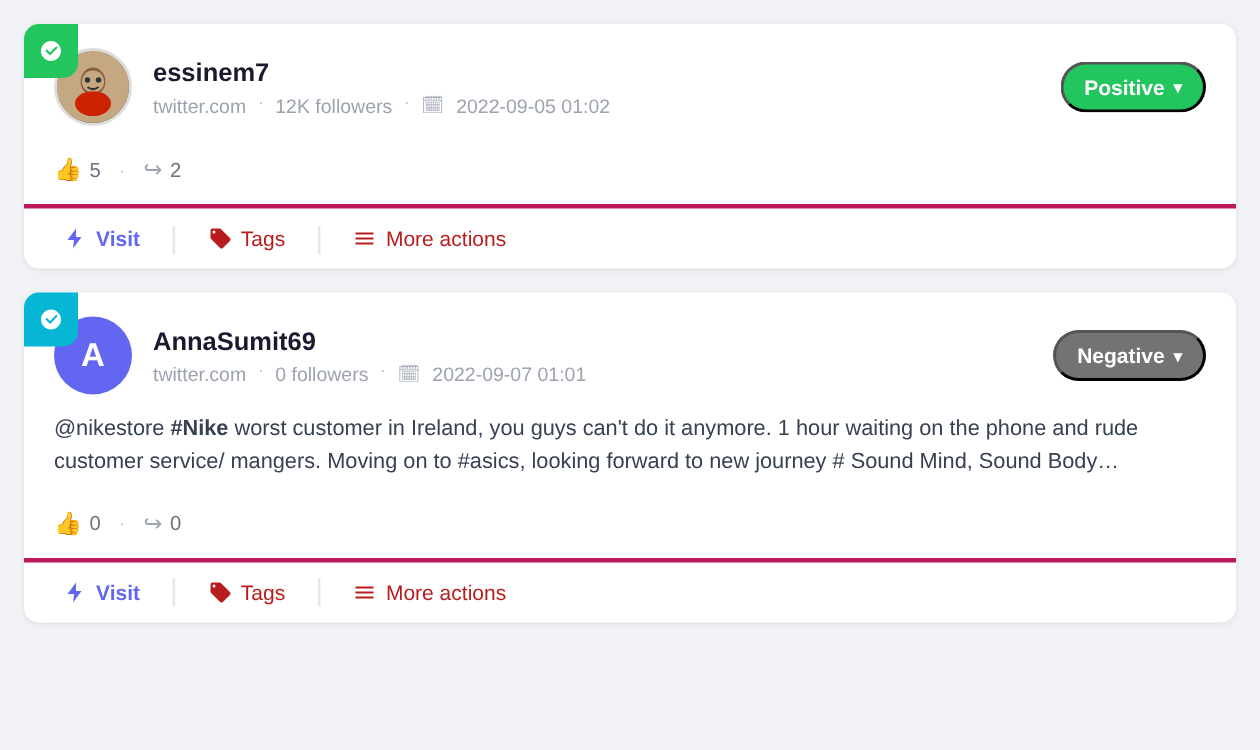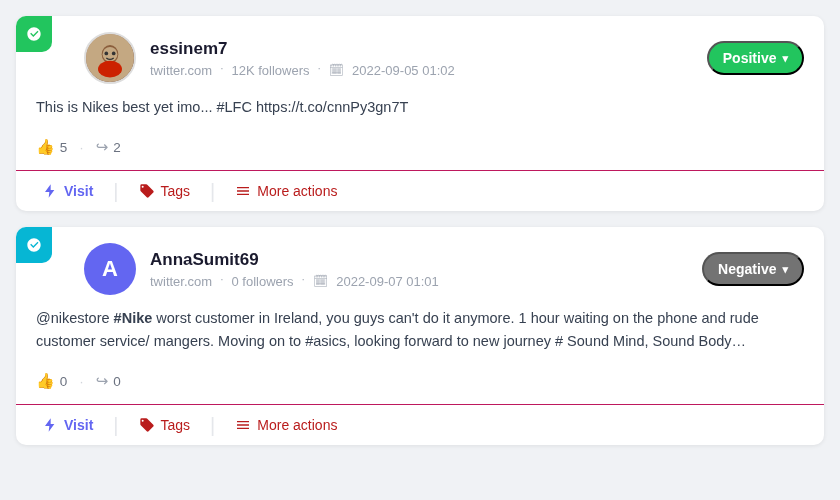--- a/index.html
+++ b/index.html
@@ -35,21 +35,20 @@
     .card-corner-badge svg {
       width: 16px;
       height: 16px;
       fill: white;
     }
     .card-header {
       display: flex;
       align-items: center;
       justify-content: space-between;
       padding: 16px 20px 12px 20px;
-      margin-left: 48px;
     }
     .user-info {
       display: flex;
       align-items: center;
       gap: 14px;
     }
     .avatar {
       width: 52px;
       height: 52px;
       border-radius: 50%;
@@ -122,21 +121,21 @@
       padding: 8px 20px 14px 20px;
       font-size: 13.5px;
       color: #6b7280;
     }
     .stat-item {
       display: flex;
       align-items: center;
       gap: 5px;
     }
     .card-actions {
-      border-top: 1px solid #be185d;
+      border-top: 3px solid #be185d;
       display: flex;
       align-items: center;
       gap: 0;
       padding: 0 8px;
     }
     .action-btn {
       display: flex;
       align-items: center;
       gap: 6px;
       padding: 12px 18px;
@@ -194,23 +193,20 @@
           <span class="dot">·</span>
           <span style="font-size:12px;">🗓</span>
           <span>2022-09-05 01:02</span>
         </div>
       </div>
     </div>
     <button class="sentiment-badge positive">
       <span>Positive</span>
       <span class="chevron">▾</span>
     </button>
-  </div>
-  <div class="card-body">
-    <span>This is Nikes best yet imo... #LFC https://t.co/cnnPy3gn7T</span>
   </div>
   <div class="card-stats">
     <div class="stat-item">
       <span style="font-size:15px; color:#9ca3af;">👍</span>
       <span>5</span>
     </div>
     <span style="color:#d1d5db;">·</span>
     <div class="stat-item">
       <span style="font-size:15px; color:#9ca3af;">↪</span>
       <span>2</span>

